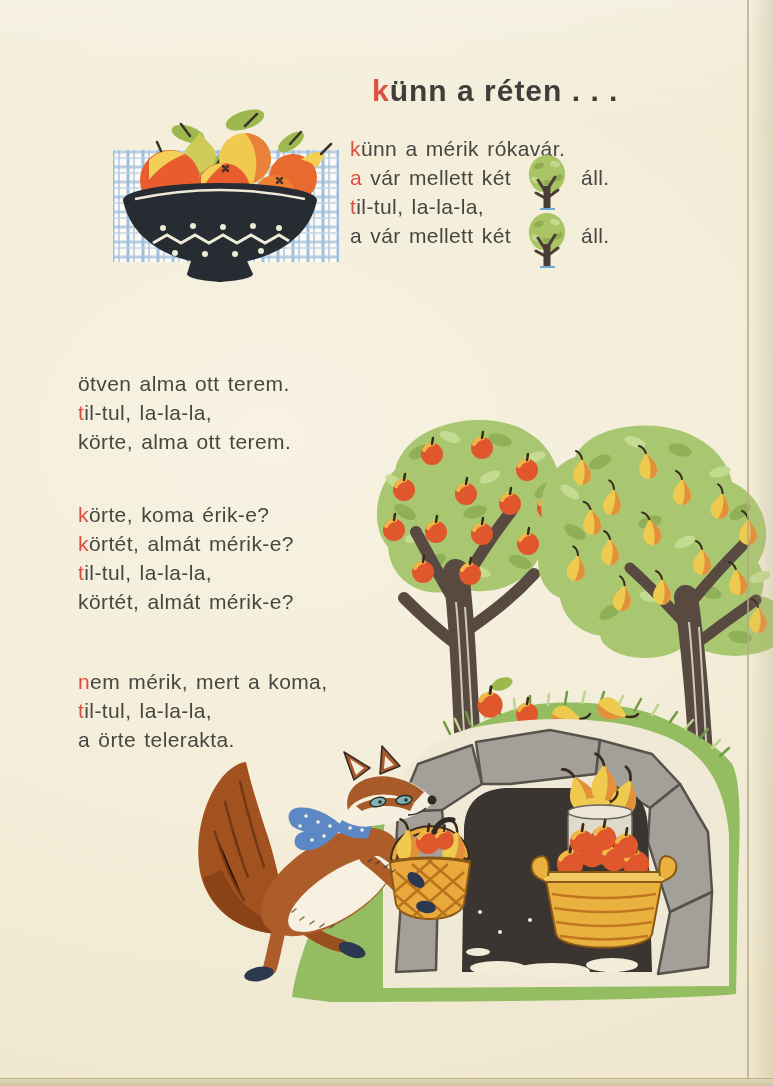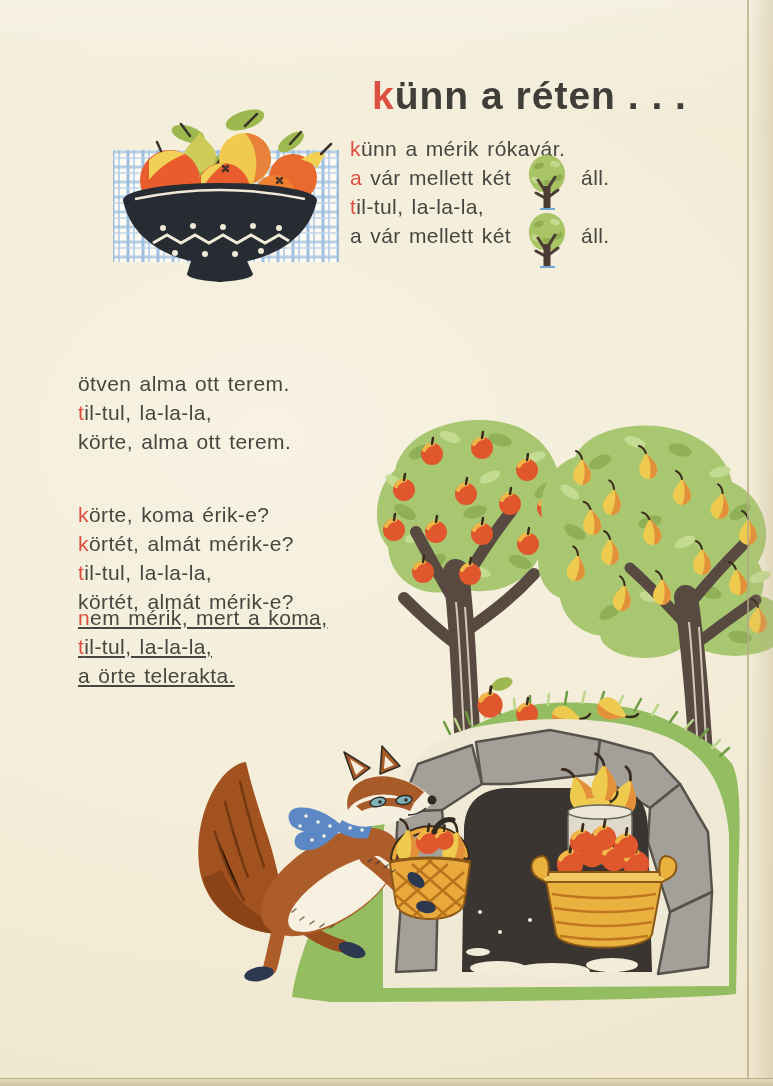--- a/index.html
+++ b/index.html
@@ -8,30 +8,30 @@
     font-family:"Liberation Sans",sans-serif;
     background:
       linear-gradient(180deg, rgba(255,255,255,.25) 0%, rgba(255,255,255,0) 12%),
       radial-gradient(ellipse 900px 700px at 35% 40%, #f7f2e2 0%, #f3edd9 55%, #efe7cf 100%);
   }
   .edge-right-strip{position:absolute;right:0;top:0;width:24px;height:100%;
     background:linear-gradient(90deg, rgba(190,175,135,.0), rgba(190,175,135,.35));}
   .edge-right-line{position:absolute;left:747px;top:0;width:2px;height:100%;background:#b5a884;opacity:.75;}
   .edge-bottom{position:absolute;left:0;bottom:0;width:100%;height:7px;
     background:linear-gradient(180deg,#e2d8b8,#cfc3a0);border-top:1px solid #bdb08c;}
-  .title{position:absolute;left:372px;top:74px;font-size:39px;font-weight:bold;
+  .title{position:absolute;left:372px;top:74px;font-size:30px;font-weight:bold;
     letter-spacing:1px;color:#3f3e39;white-space:nowrap;}
   .red{color:#dd4f41;}
   .verse{position:absolute;font-size:21px;color:#474640;letter-spacing:.4px;word-spacing:2px;}
   .vline{height:29px;line-height:29px;white-space:nowrap;}
   .vline.gap{}
   #verse1{left:350px;top:134px;}
   #verse2{left:78px;top:369px;}
   #verse3{left:78px;top:500px;}
-  #verse4{left:78px;top:603px;text-decoration:underline;}
+  #verse4{left:78px;top:667px;}
   .tree-inline{display:inline-block;width:44px;height:58px;vertical-align:middle;
     margin:-20px 12px -24px 14px;}
   .art{position:absolute;}
   #bowl-art{left:95px;top:104px;}
   #scene-art{left:180px;top:412px;}
 </style>
 </head>
 <body>
 
 <div class="page">

